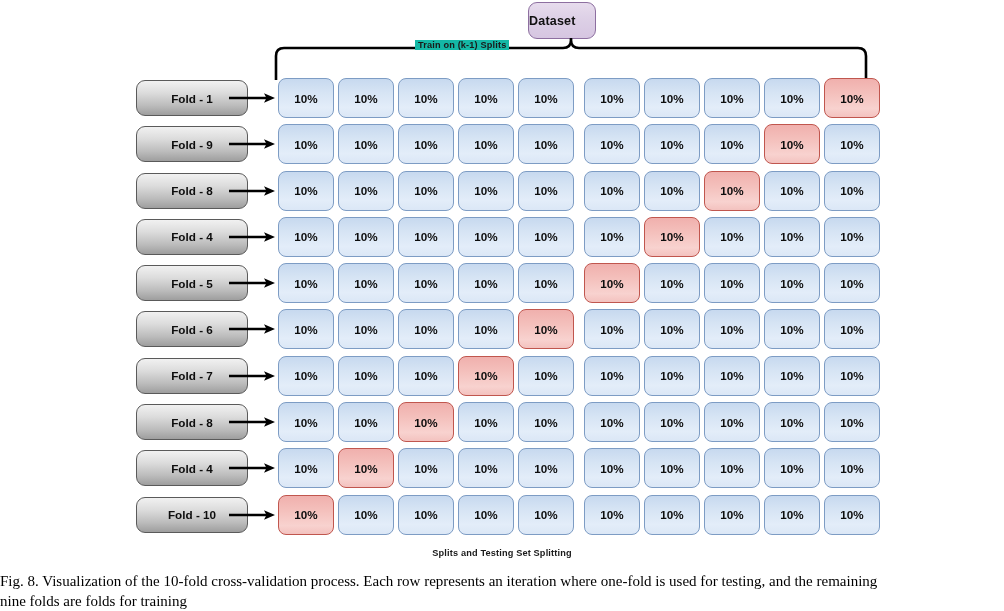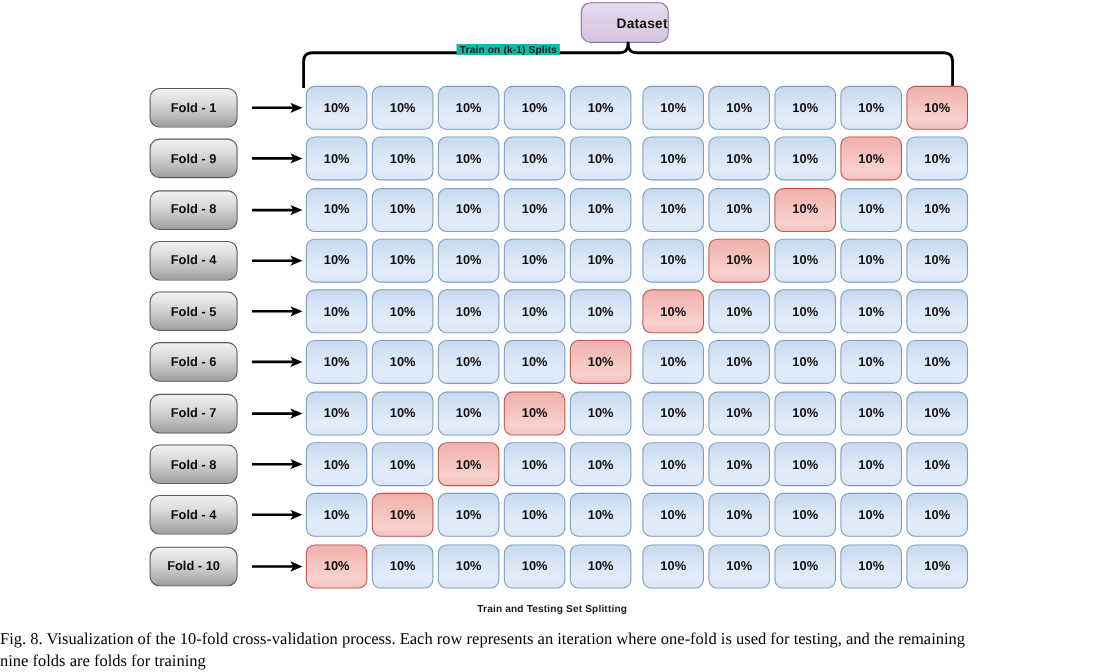--- a/index.html
+++ b/index.html
@@ -13,28 +13,28 @@
     position: relative;
     overflow: hidden;
     font-family: "Liberation Sans", sans-serif;
   }
 
   
   #dataset-box {
     position: absolute;
     left: 528px;
     top: 2px;
-    width: 80px;
+    width: 68px;
     height: 37px;
     border: 1.6px solid #8d6fa0;
     border-radius: 9px;
     background: linear-gradient(180deg, #e7dced 0%, #ddd0e6 45%, #d6c6e1 100%);
     display: flex;
     align-items: center;
-    justify-content: flex-end;
+    justify-content: flex-start;
     box-sizing: border-box;
   }
   #dataset-box .lbl {
     font-size: 12.5px;
     font-weight: bold;
     color: #111;
     letter-spacing: .2px;
   }
 
   
@@ -70,21 +70,21 @@
   .fold-row {
     position: relative;
     height: 46.3px;
   }
 
   
   .fold-pill {
     position: absolute;
     left: 0px;
     top: 2px;
-    width: 80px;
+    width: 112px;
     height: 36px;
     border: 1.4px solid #5a5a5a;
     border-radius: 9px;
     background: linear-gradient(180deg, #f1f1f1 0%, #dcdcdc 35%, #bcbcbc 72%, #9e9e9e 100%);
     display: flex;
     align-items: center;
     justify-content: center;
     box-sizing: border-box;
   }
   .fold-pill .lbl {
@@ -608,18 +608,18 @@
         <div class="cell train">
           <span class="pct">10%</span>
         </div>
         <div class="cell train">
           <span class="pct">10%</span>
         </div>
       </div>
     </div>
   </div>
 
-<div id="split-label">Train and Testing Set Splitting</div>
+<div id="split-label">Splits and Testing Set Splitting</div>
 
 <div id="figure-caption">
   <span class="line1">Fig. 8. Visualization of the 10-fold cross-validation process. Each row represents an iteration where one-fold is used for testing, and the remaining</span>
   <span class="line2">nine folds are folds for training</span>
 </div>
 
 </body></html>

